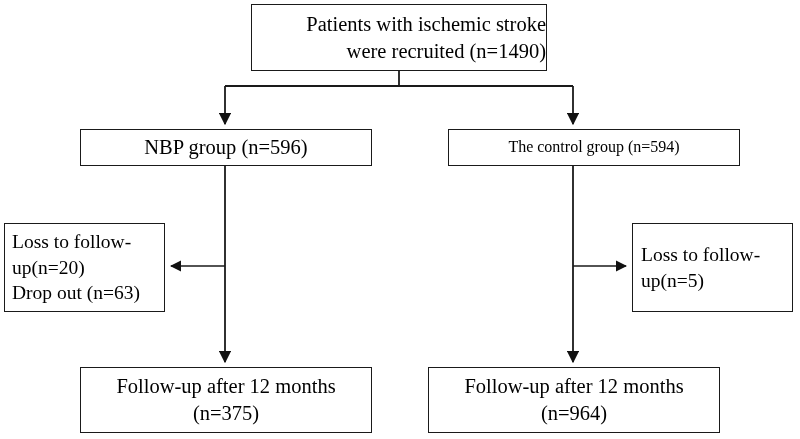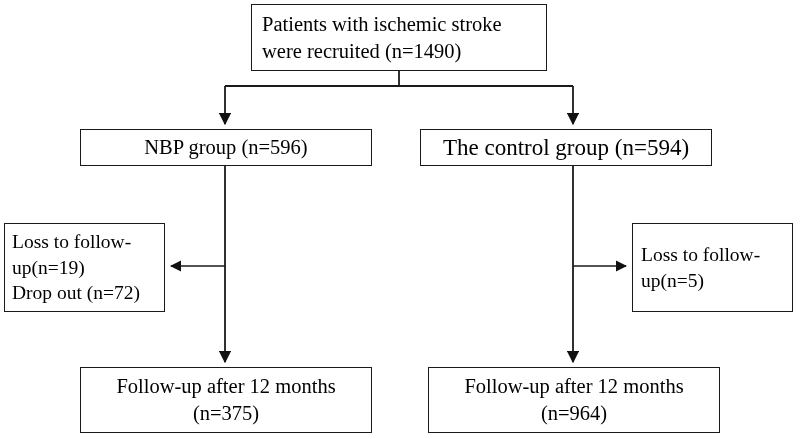--- a/index.html
+++ b/index.html
@@ -29,30 +29,30 @@
   }
   .node .line {
     display: block;
     white-space: pre;
     line-height: 1.30;
   }
   
   #node-enrollment {
     left: 251px;  top: 4px;   width: 296px; height: 67px;
     font-size: 20.5px;
-    align-items: flex-start;
+    align-items: flex-end;
     padding-left: 10px;
   }
   #node-nbp-group {
     left: 80px;  top: 129px; width: 292px; height: 37px;
     font-size: 20.5px;
   }
   #node-control-group {
-    left: 420px; top: 129px; width: 292px; height: 37px;
-    font-size: 23px;
+    left: 448px; top: 129px; width: 292px; height: 37px;
+    font-size: 16px;
   }
   #node-loss-left {
     left: 4px;   top: 223px; width: 161px; height: 89px;
     font-size: 19.5px;
     align-items: flex-start;
     padding-left: 7px;
   }
   #node-loss-right {
     left: 632px; top: 223px; width: 161px; height: 89px;
     font-size: 19.5px;
@@ -114,22 +114,22 @@
   <div class="node" id="node-nbp-group">
     <span class="line">NBP group (n=596)</span>
   </div>
 
   <div class="node" id="node-control-group">
     <span class="line">The control group (n=594)</span>
   </div>
 
   <div class="node" id="node-loss-left">
     <span class="line">Loss to follow-</span>
-    <span class="line">up(n=19)</span>
-    <span class="line">Drop out (n=72)</span>
+    <span class="line">up(n=20)</span>
+    <span class="line">Drop out (n=63)</span>
   </div>
 
   <div class="node" id="node-loss-right">
     <span class="line">Loss to follow-</span>
     <span class="line">up(n=5)</span>
   </div>
 
   <div class="node" id="node-followup-left">
     <span class="line">Follow-up after 12 months</span>
     <span class="line">(n=375)</span>

